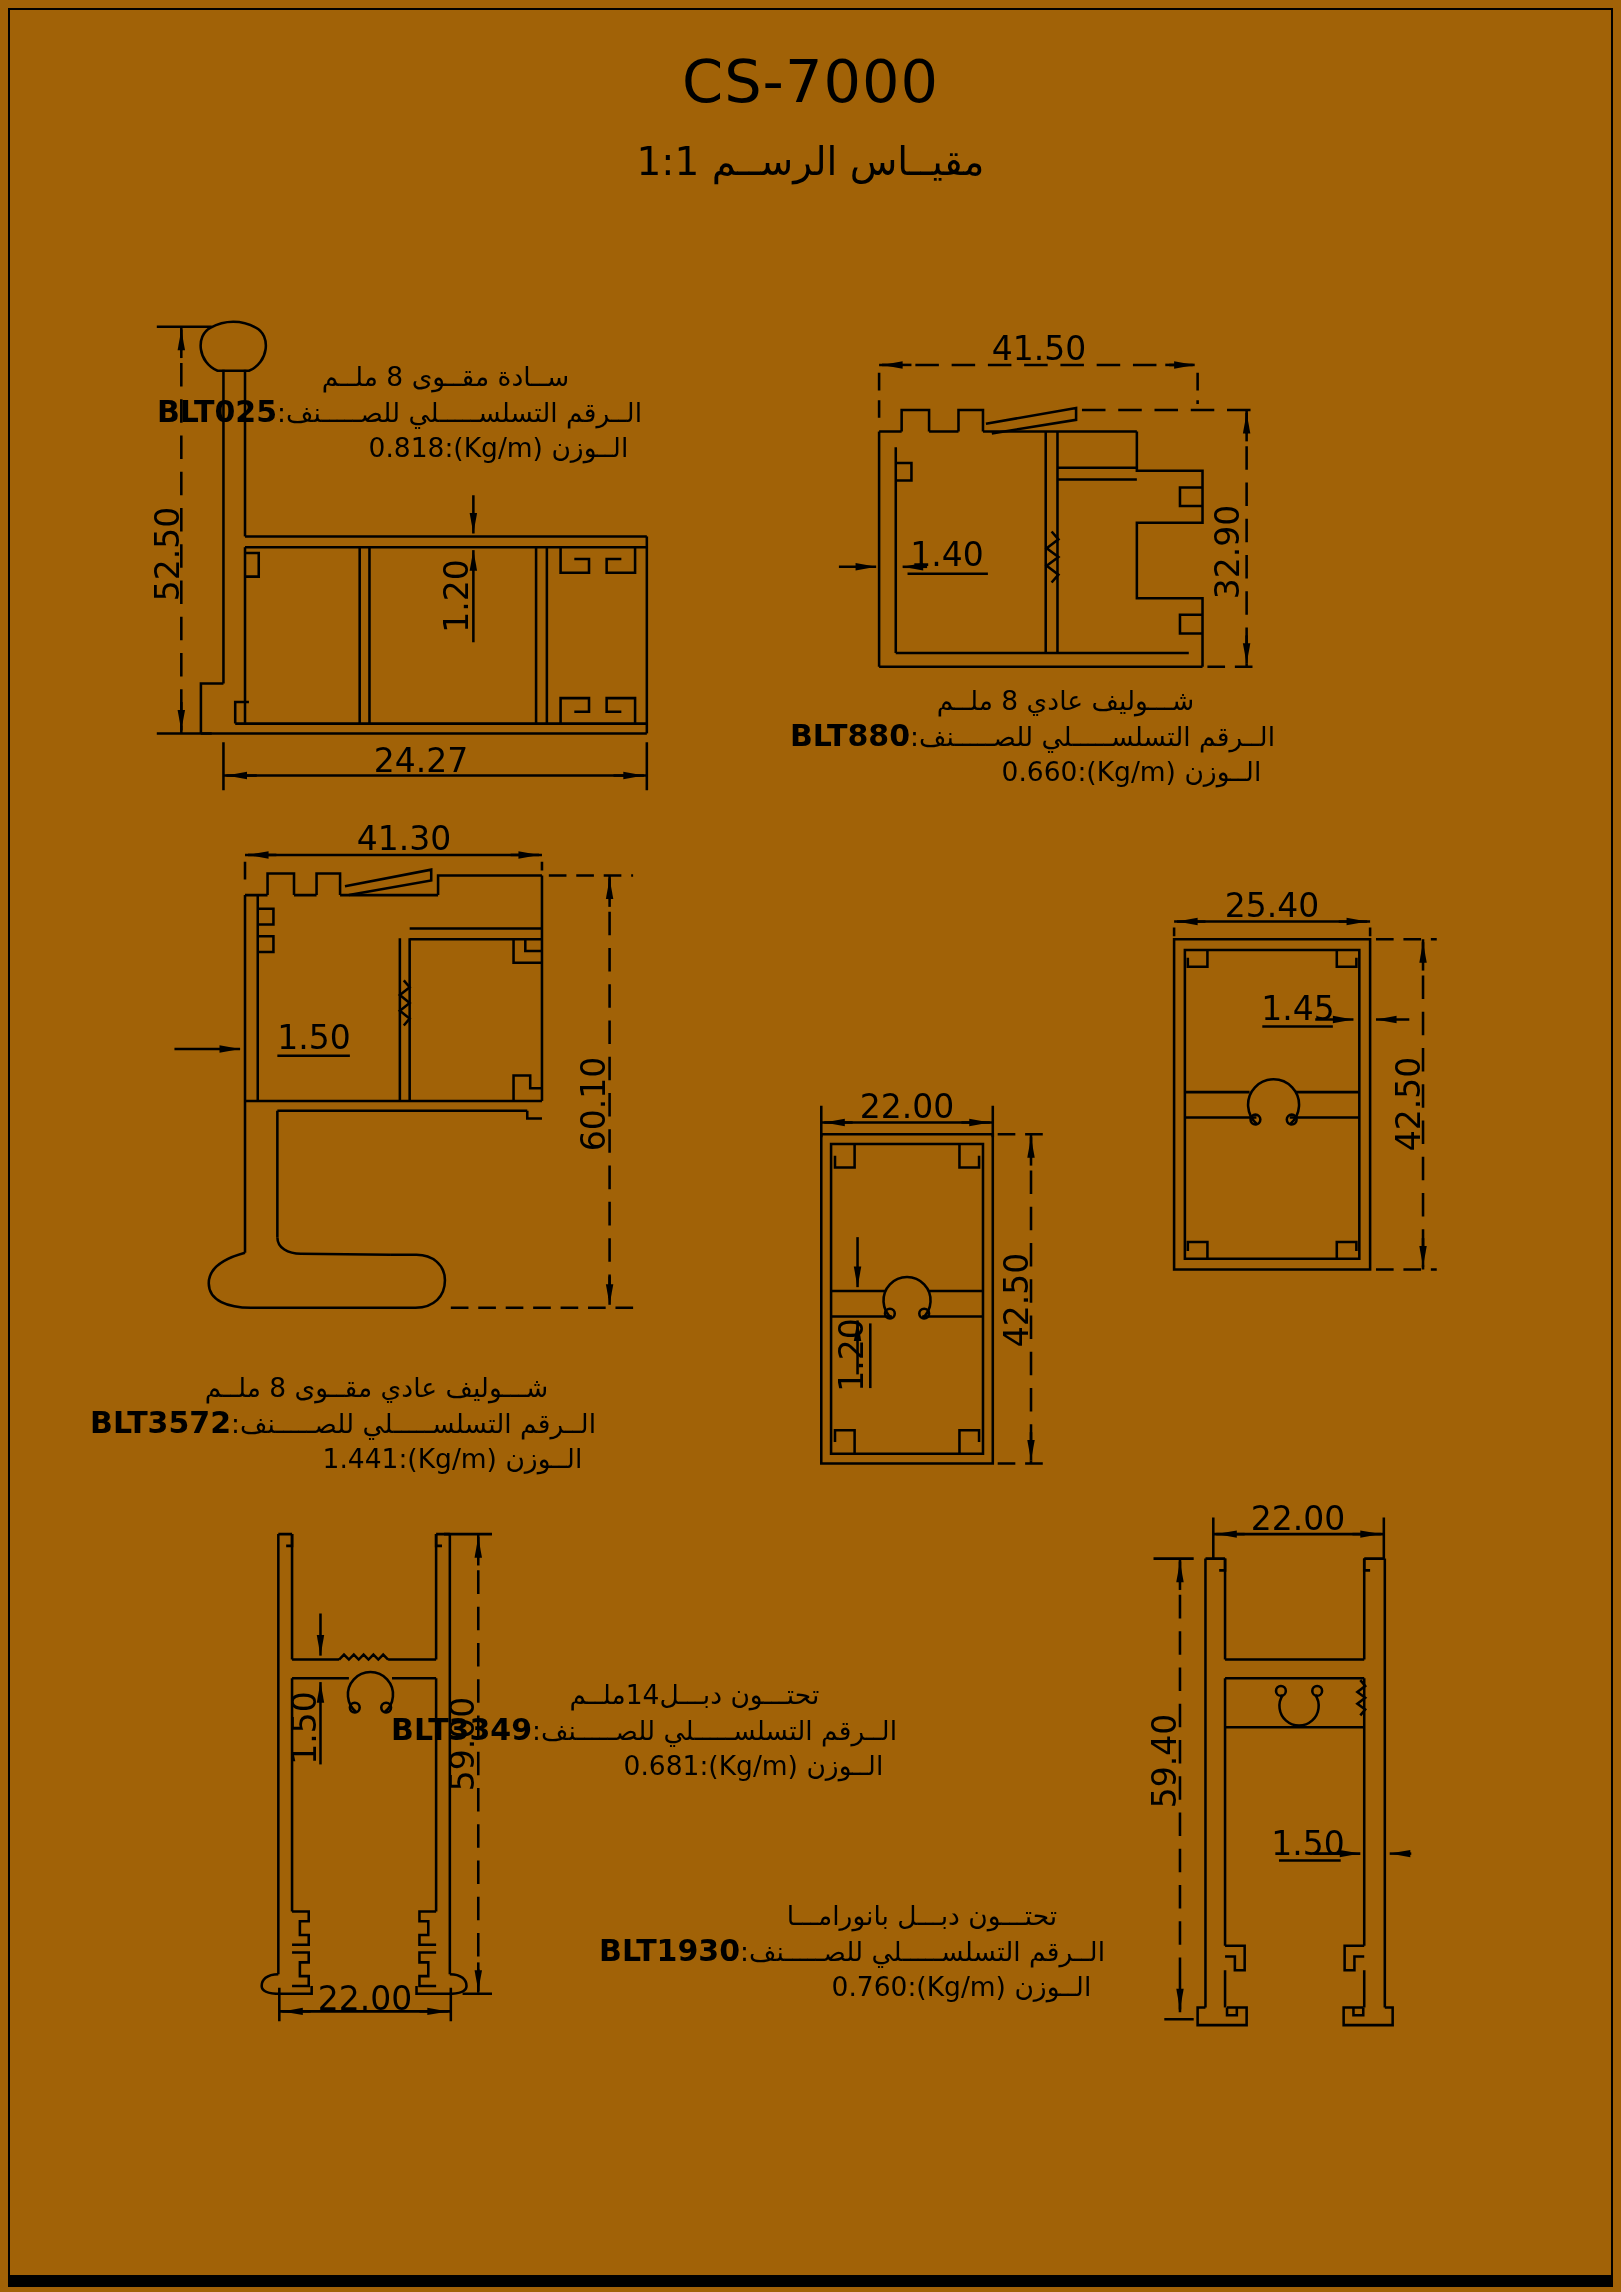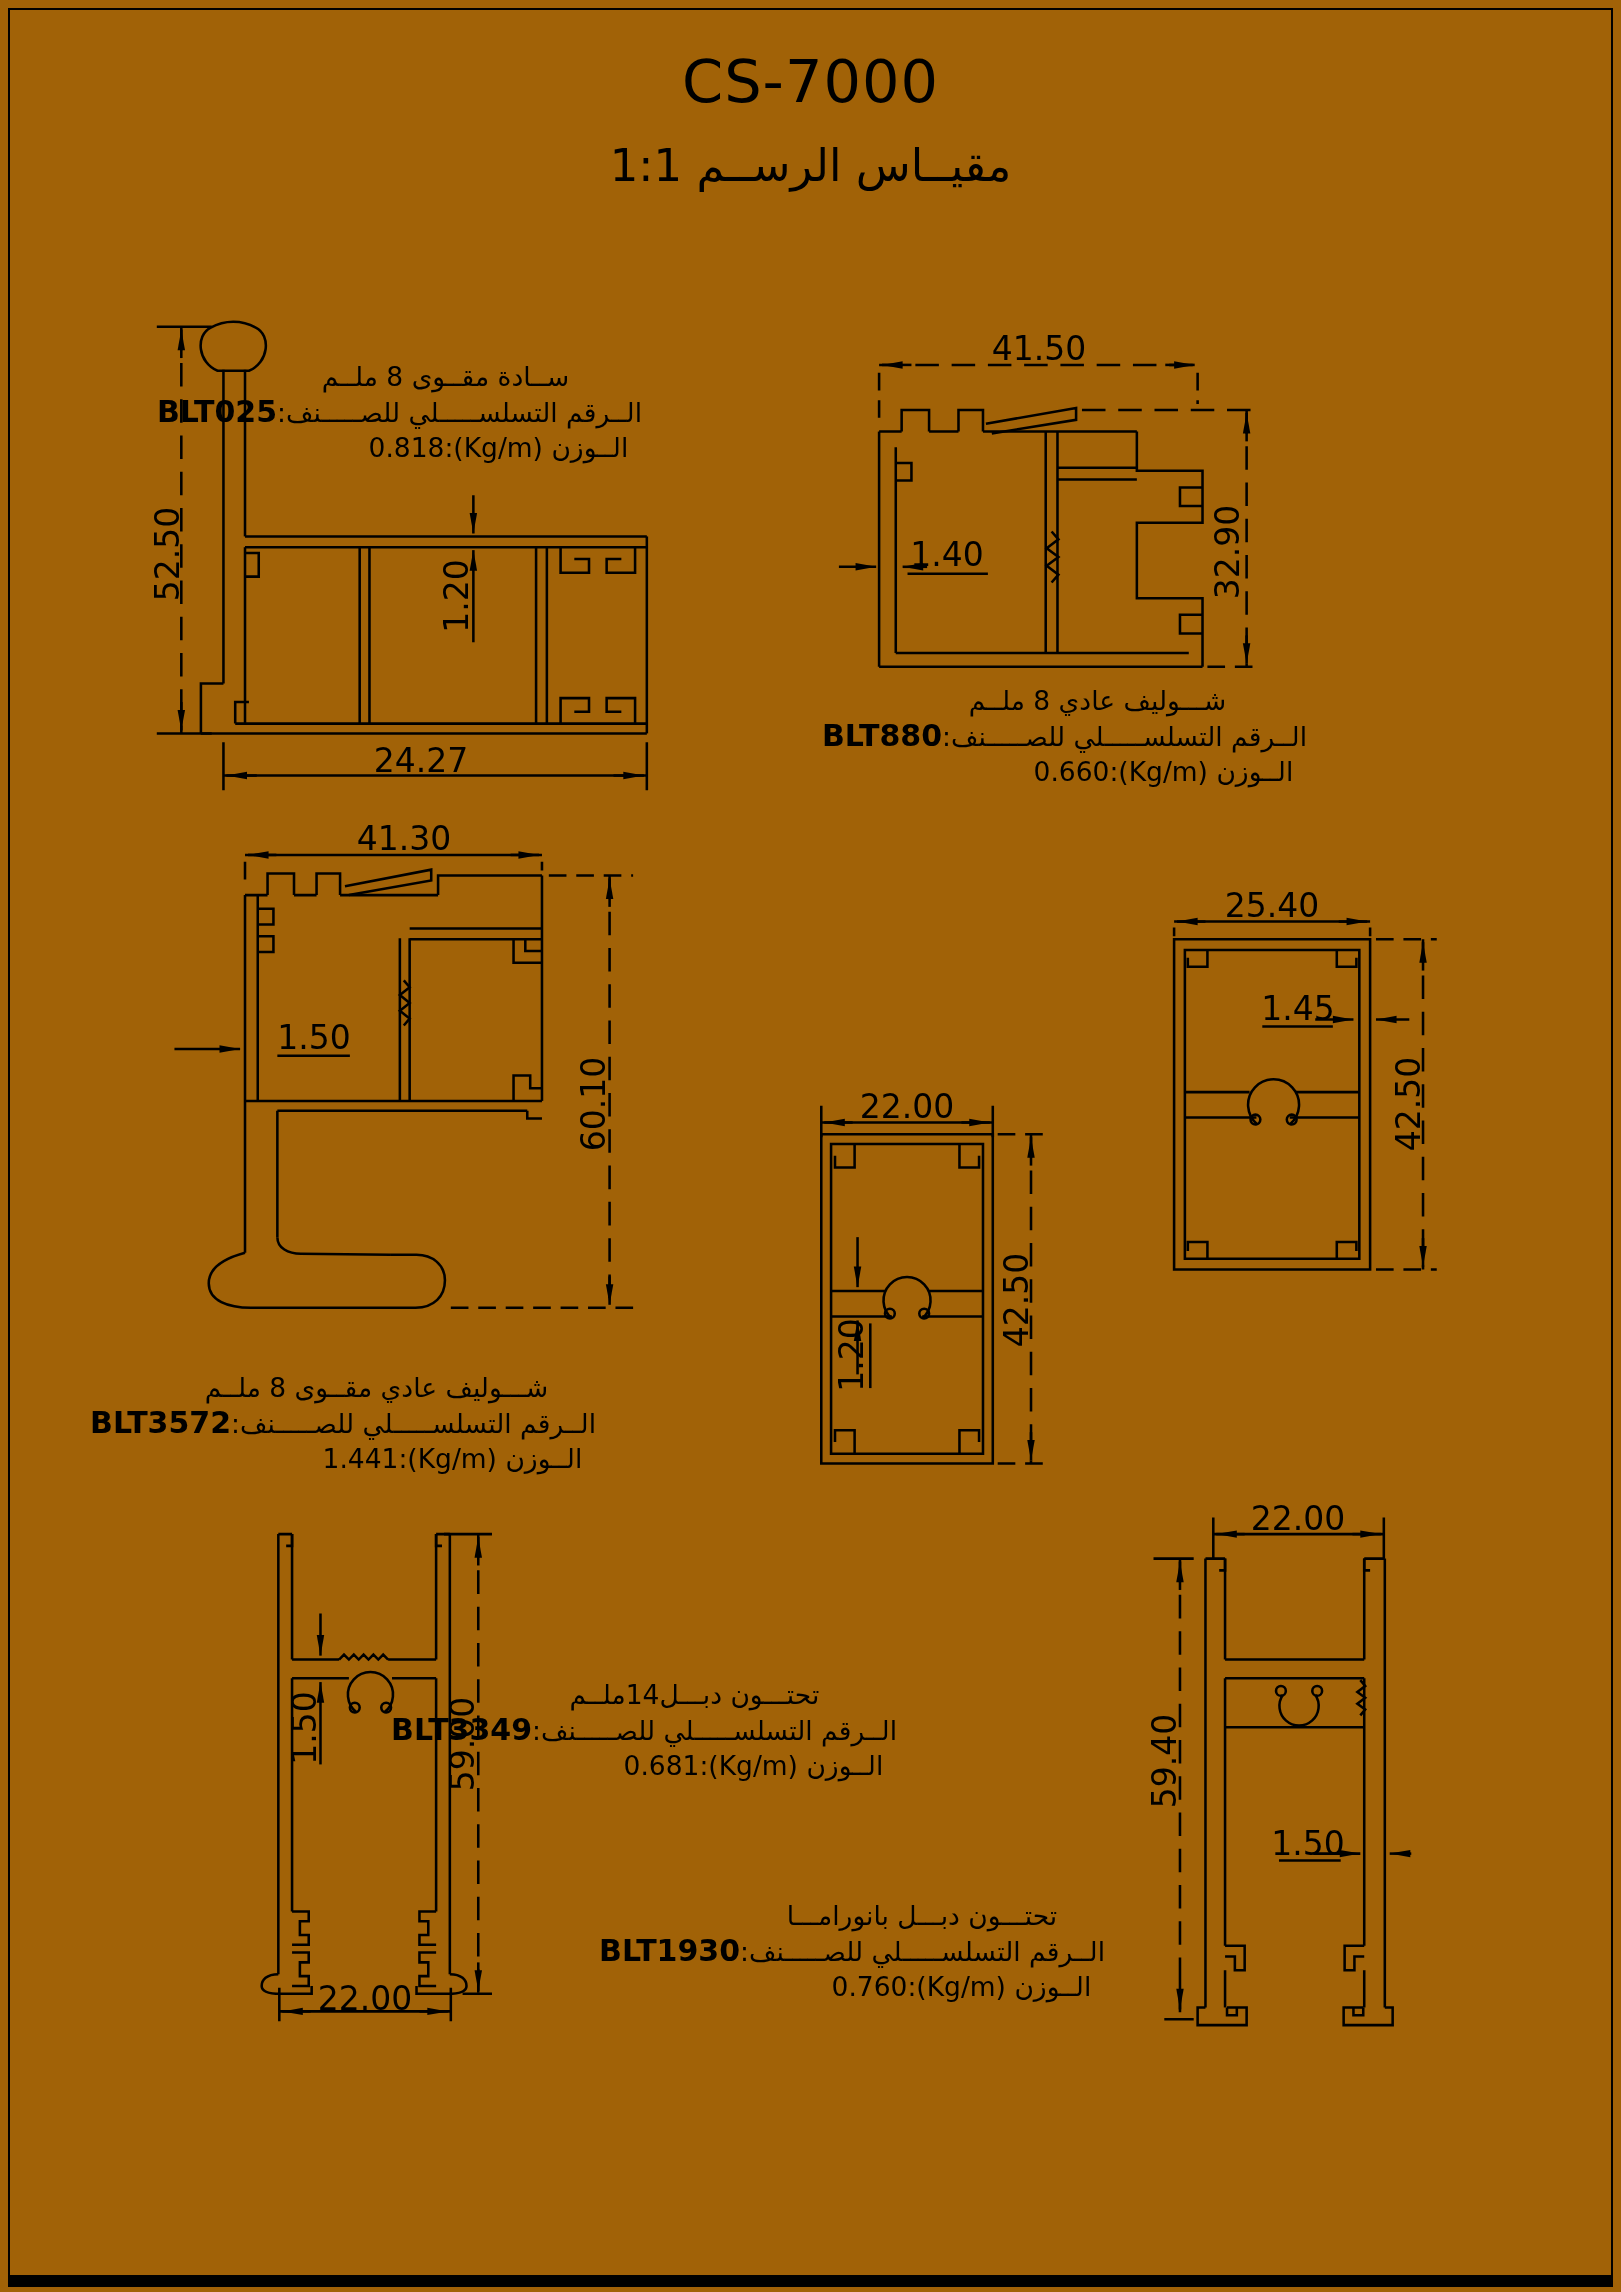--- a/index.html
+++ b/index.html
@@ -5,21 +5,21 @@
   html,body{margin:0;padding:0;background:#e8e8e8;}
   .page{
     position:relative;width:1621px;height:2293px;background:#a16207;
     font-family:"DejaVu Sans",sans-serif;color:#000;overflow:hidden;margin:0 auto;
   }
   .frame{position:absolute;left:7.8px;top:7.8px;right:7.8px;bottom:5.9px;
     border:2.9px solid #000;border-bottom-width:12.7px;pointer-events:none;}
   .title{position:absolute;left:0;right:0;top:47px;text-align:center;
     font-size:59px;letter-spacing:1px;}
   .subtitle{position:absolute;left:0;right:0;top:139px;text-align:center;
-    direction:rtl;font-size:45px;}
+    direction:rtl;font-size:39px;}
   svg.canvas{position:absolute;left:0;top:0;}
   .dim{position:absolute;font-size:33px;white-space:nowrap;
     transform:translate(-50%,-50%);line-height:1;}
   .dim.v{transform:translate(-50%,-50%) rotate(-90deg);}
   .pinfo{position:absolute;direction:rtl;}
   .pinfo .ln{font-size:26.5px;line-height:35px;text-align:center;white-space:nowrap;}
   .pinfo .name{padding-left:3.9px;}
   .pinfo .code{font-weight:bold;font-size:30px;margin-inline-start:9.8px;direction:ltr;unicode-bidi:embed;}
   .pinfo .wt{direction:ltr;text-align:right;padding-right:13.7px;font-size:26.5px;line-height:35px;white-space:nowrap;}
 </style>
@@ -289,21 +289,21 @@
   <div class="dim" style="left:1298px;top:1518px">22.00</div>
   <div class="dim v" style="left:1164px;top:1761px">59.40</div>
   <div class="dim" style="left:1308px;top:1843px">1.50</div>
 
   <div class="pinfo" style="left:245px;top:359px;width:397px">
     <div class="ln name">ســادة مقــوى 8 ملــم</div>
     <div class="ln"><span>الــرقم التسلســـــلي للصـــــنف:</span><b class="code">BLT025</b></div>
     <div class="wt">0.818:(Kg/m) الــوزن</div>
   </div>
 
-  <div class="pinfo" style="left:884px;top:683px;width:423px">
+  <div class="pinfo" style="left:852px;top:683px;width:423px">
     <div class="ln name">شـــوليف عادي 8 ملــم</div>
     <div class="ln"><span>الــرقم التسلســـــلي للصـــــنف:</span><b class="code">BLT880</b></div>
     <div class="wt">0.660:(Kg/m) الــوزن</div>
   </div>
 
   <div class="pinfo" style="left:153px;top:1370px;width:443px">
     <div class="ln name">شـــوليف عادي مقــوى 8 ملــم</div>
     <div class="ln"><span>الــرقم التسلســـــلي للصـــــنف:</span><b class="code">BLT3572</b></div>
     <div class="wt">1.441:(Kg/m) الــوزن</div>
   </div>

